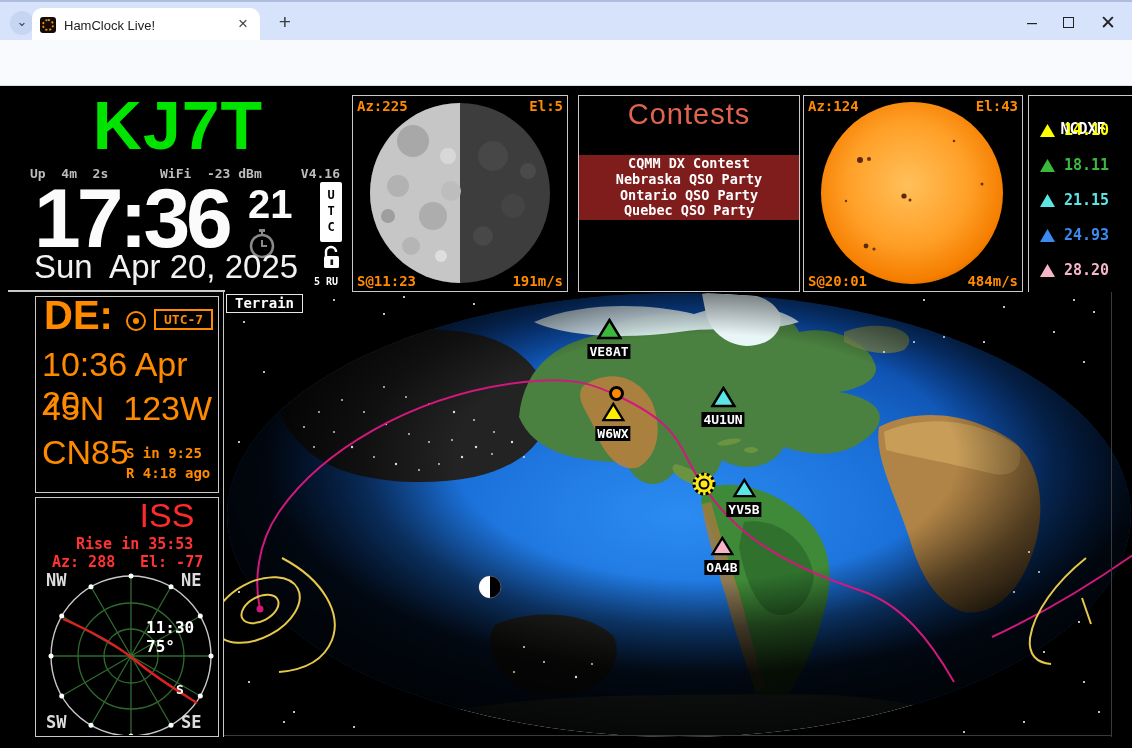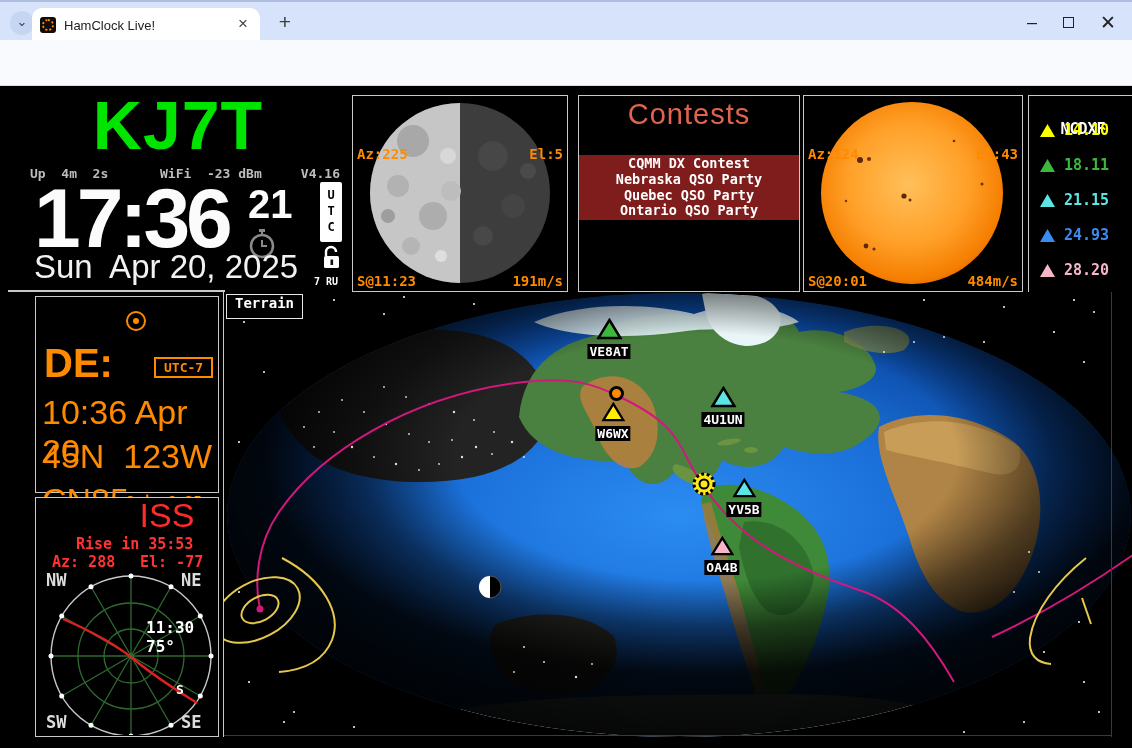--- a/index.html
+++ b/index.html
@@ -28,21 +28,21 @@
   .url { font-size:14.5px; color:#202124; margin-left:12px; }
   .open-app { position:absolute; left:886px; top:48px; height:30px; display:flex; align-items:center; gap:7px; background:#fff; border:1px solid #e2e5ea; border-radius:15px; padding:0 12px; font-size:14px; color:#202124; }
   .star { position:absolute; left:1013px; top:50px; font-size:19px; color:#5f6368; }
   .profile { position:absolute; left:1060px; top:51px; width:24px; height:24px; }
   .menu3 { position:absolute; left:1102px; top:50px; font-size:17px; color:#5f6368; letter-spacing:0; }
 
   
   .content { position:absolute; left:8px; top:86px; width:1132px; height:570px; background:#000; }
   .mono { font-family:"DejaVu Sans Mono",monospace; font-weight:bold; }
   .pre { white-space:pre; }
-  .orange { color:#ff8a00;margin-top:48px; }
+  .orange { color:#ff8a00; }
   .pane { position:absolute; background:#000; border:1.5px solid #c9c9c9; }
 
   
   .clockpane { position:absolute; left:0; top:4px; width:340px; height:202px; }
   .callsign { position:absolute; top:-4px; width:100%; text-align:center; font-size:68px; font-weight:bold; color:#00e400; letter-spacing:1px; }
   .statrow { position:absolute; top:76px; width:100%; font-size:13px; color:#bdbdbd; }
   .statrow .s1 { position:absolute; left:22px; }
   .statrow .s2 { position:absolute; left:152px; }
   .statrow .s3 { position:absolute; right:8px; }
   .bigtime { position:absolute; left:26px; top:80px; font-size:84px; font-weight:bold; color:#fbfbfb; letter-spacing:-4px; }
@@ -81,21 +81,21 @@
   .iss-az { position:absolute; left:16px; top:55px; font-size:15px; color:#ff3333; }
   .iss-el { position:absolute; left:104px; top:55px; font-size:15px; color:#ff3333; }
   .cmp-lbl { position:absolute; font-size:17px; color:#dcdcdc; }
   .cmp-val { position:absolute; font-size:16px; color:#fff; }
 
   .sep-h { position:absolute; left:0; top:204px; width:216px; height:1.5px; background:#c9c9c9; }
   .sep-v { position:absolute; left:215px; top:204px; width:1.5px; height:447px; background:#c9c9c9; }
 
   
   .map { position:absolute; left:216px; top:206px; width:916px; height:445px; background:#000; overflow:hidden; }
-  .terrain-btn { position:absolute; left:2px; top:2px; background:#000; border:1px solid #e8e8e8; color:#fff; font-size:14px; padding:0 8px 7px 8px; cursor:pointer; z-index:5; }
+  .terrain-btn { position:absolute; left:2px; top:2px; background:#000; border:1px solid #e8e8e8; color:#fff; font-size:14px; padding:0 8px 1px 8px; cursor:pointer; z-index:5; }
   .mk { position:absolute; z-index:4; transform:translateX(-50%); text-align:center; cursor:pointer; }
   .mklbl { margin-top:-3px; }
   .mklbl span { background:#000; color:#fff; font-size:13px; padding:0 2px; }
   .de-dot { position:absolute; width:15px; height:15px; border-radius:50%; background:#ff8a00; border:3px solid #000; z-index:4; }
   .map-edge-v { position:absolute; left:887px; top:0; width:1px; height:445px; background:#3a3a3a; }
   .map-edge-h { position:absolute; left:0; top:443px; width:888px; height:1px; background:#3a3a3a; }
 </style>
 </head>
 <body>
 
@@ -169,21 +169,21 @@
         <div>U</div>
         <div>T</div>
         <div>C</div>
       </div>
       <div class="bigdate pre">Sun  Apr 20, 2025</div>
       <svg class="lockico" width="20" height="28" viewBox="0 0 20 28">
         <path d="M5 12V8a5 5 0 0 1 10 0" fill="none" stroke="#fff" stroke-width="2.4"></path>
         <rect x="3" y="12" width="15" height="12" rx="1.5" fill="#fff"></rect>
         <rect x="9.5" y="15.5" width="2.6" height="5.5" fill="#111"></rect>
       </svg>
-      <div class="rulbl mono">7 RU</div>
+      <div class="rulbl mono">5 RU</div>
     </div>
 
     <div class="pane" style="left:344px; top:9px; width:216px; height:197px;">
       <svg width="213" height="194" viewBox="0 0 213 194">
         <defs>
             <clipPath id="mc">
               <circle cx="107" cy="97" r="90"></circle>
             </clipPath>
           </defs>
         <circle cx="107" cy="97" r="90" fill="#3d3d3d"></circle>
@@ -207,22 +207,22 @@
       <span class="cornlbl mono orange tr">El:5</span>
       <span class="cornlbl mono orange bl">S@11:23</span>
       <span class="cornlbl mono orange br">191m/s</span>
     </div>
 
     <div class="pane" style="left:570px; top:9px; width:222px; height:197px;">
       <div class="contitle">Contests</div>
       <div class="congreen mono" style="background:#7f1d1d;">
         <div>CQMM DX Contest</div>
         <div>Nebraska QSO Party</div>
+        <div>Ontario QSO Party</div>
         <div>Quebec QSO Party</div>
-        <div>Ontario QSO Party</div>
       </div>
     </div>
 
     <div class="pane" style="left:795px; top:9px; width:220px; height:197px;">
       <svg width="217" height="194" viewBox="0 0 217 194">
         <defs>
             <radialGradient id="sg" cx="48%" cy="45%" r="60%">
           <stop offset="0%" stop-color="#ffc05a"></stop>
               <stop offset="55%" stop-color="#ffa028"></stop>
           <stop offset="88%" stop-color="#f57e00"></stop>

